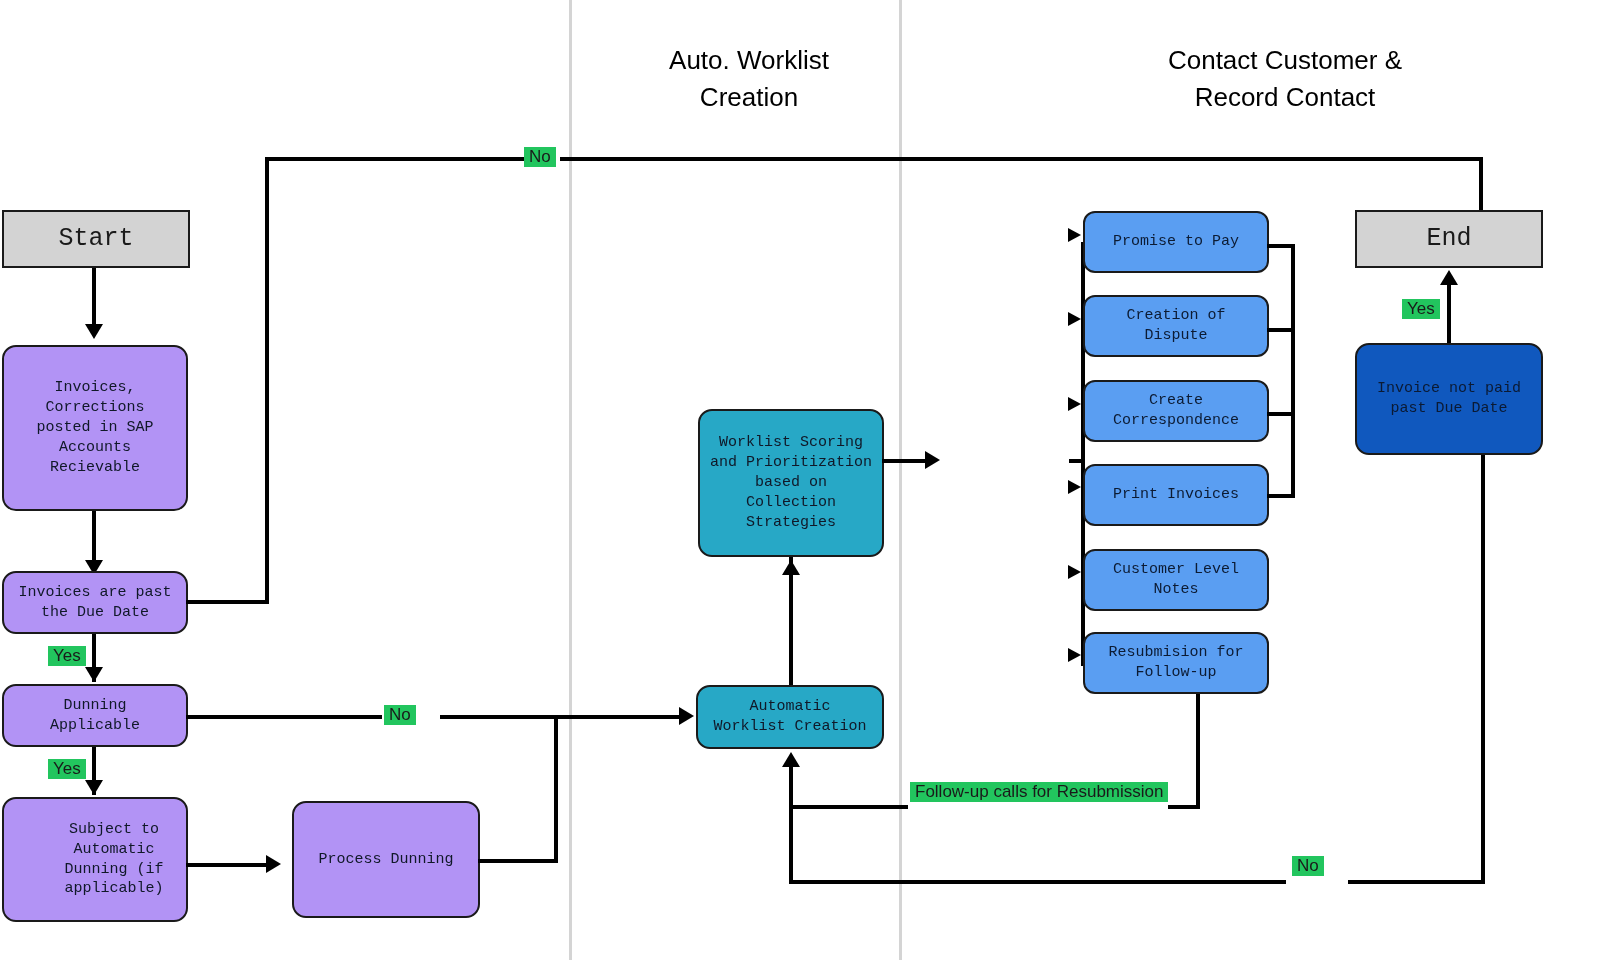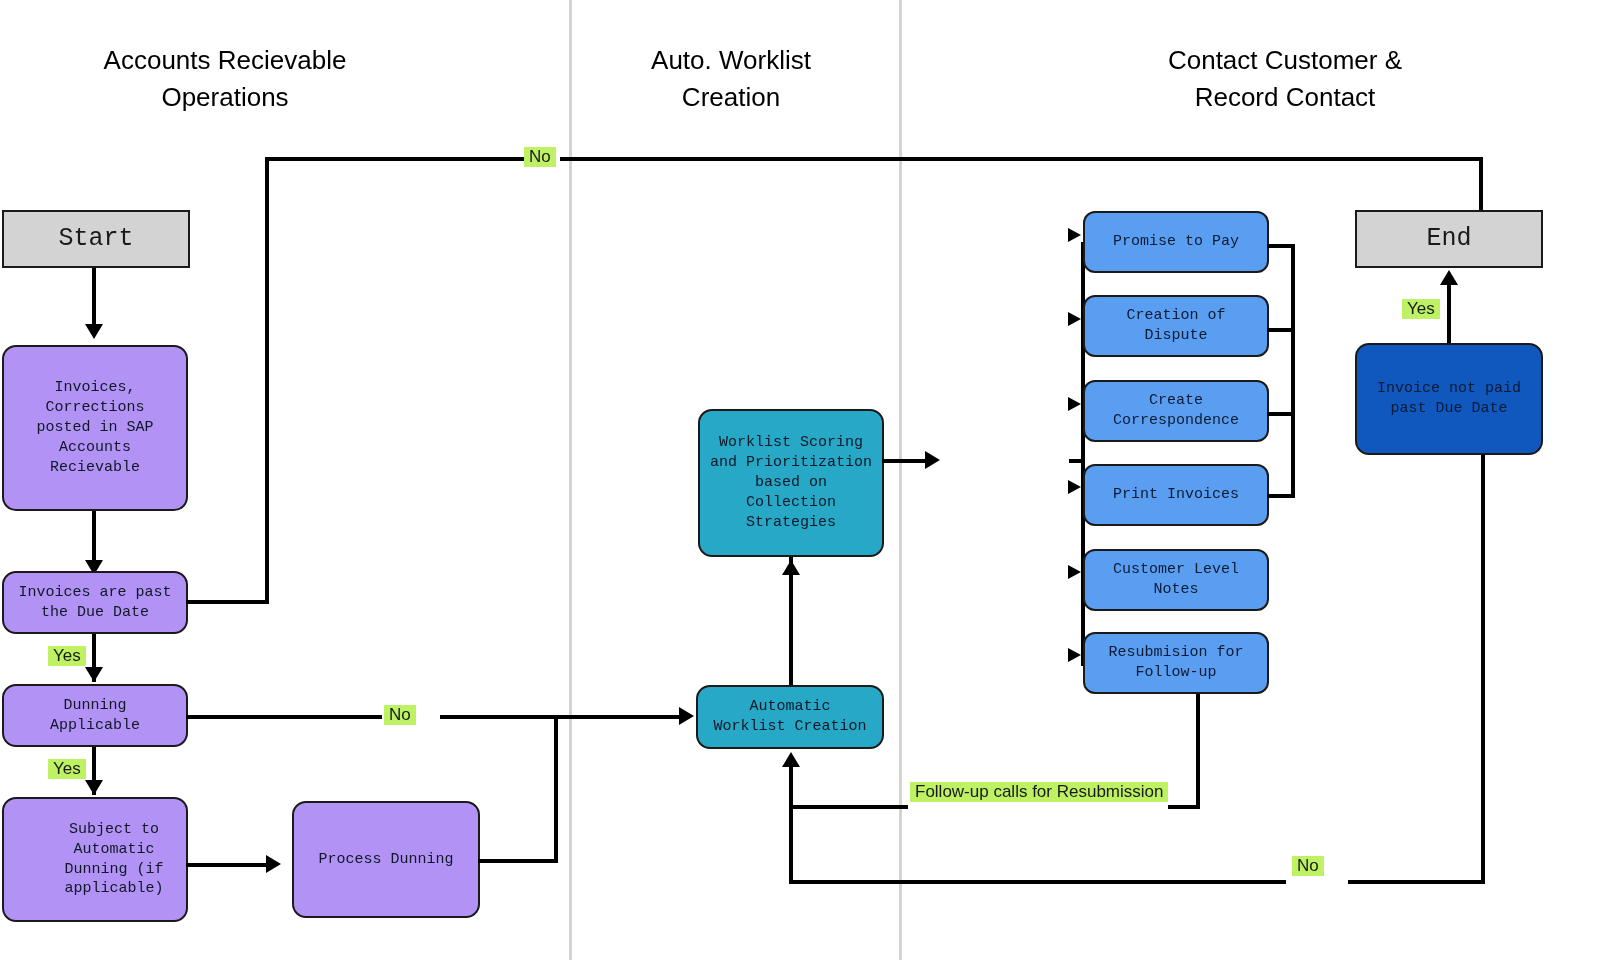--- a/index.html
+++ b/index.html
@@ -94,37 +94,35 @@
   .arrow.sm.right {
     border-top: 7px solid transparent;
     border-bottom: 7px solid transparent;
     border-left: 13px solid #000;
   }
 
   .edge-label {
     position: absolute;
     font-size: 17px;
     color: #1a1a1a;
-    background: #bef264;
+    background: #22c55e;
     padding: 0 5px;
     white-space: nowrap;
     font-family: "Liberation Sans", "DejaVu Sans", sans-serif;
   }
 </style>
 </head>
 <body>
 
 <div id="canvas">
 
   <div class="lane-divider" style="left:569px;"></div>
   <div class="lane-divider" style="left:899px;"></div>
 
-  <div class="lane-title" style="left:60px; top:42px; width:330px;">Accounts Recievable
-Operations</div>
-  <div class="lane-title" style="left:586px; top:42px; width:290px;">Auto. Worklist
+  <div class="lane-title" style="left:604px; top:42px; width:290px;">Auto. Worklist
 Creation</div>
   <div class="lane-title" style="left:1120px; top:42px; width:330px;">Contact Customer &amp;
 Record Contact</div>
 
   <div class="node terminator" style="left:2px; top:210px; width:188px; height:58px;">Start</div>
 
   <div class="ln v" style="left:92px; top:268px; height:62px;"></div>
   <div class="arrow down" style="left:85px; top:324px;"></div>
 
   <div class="node purple" style="left:2px; top:345px; width:186px; height:166px;">Invoices,

